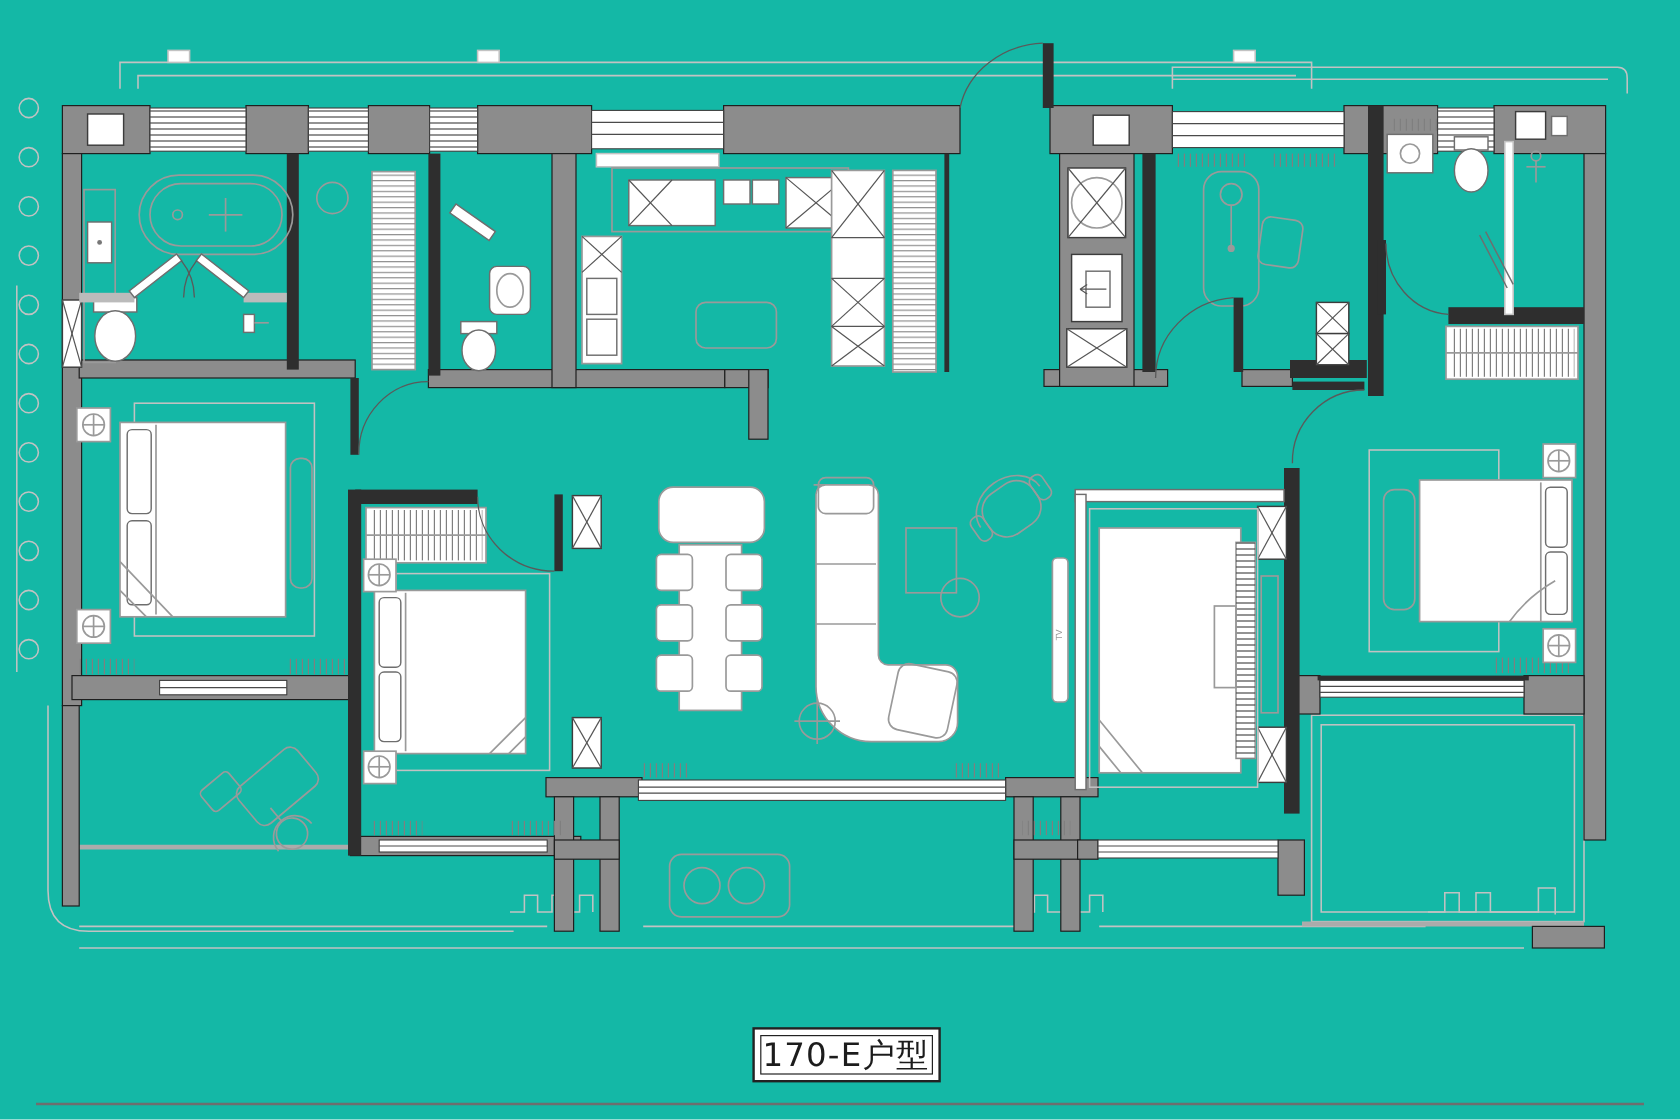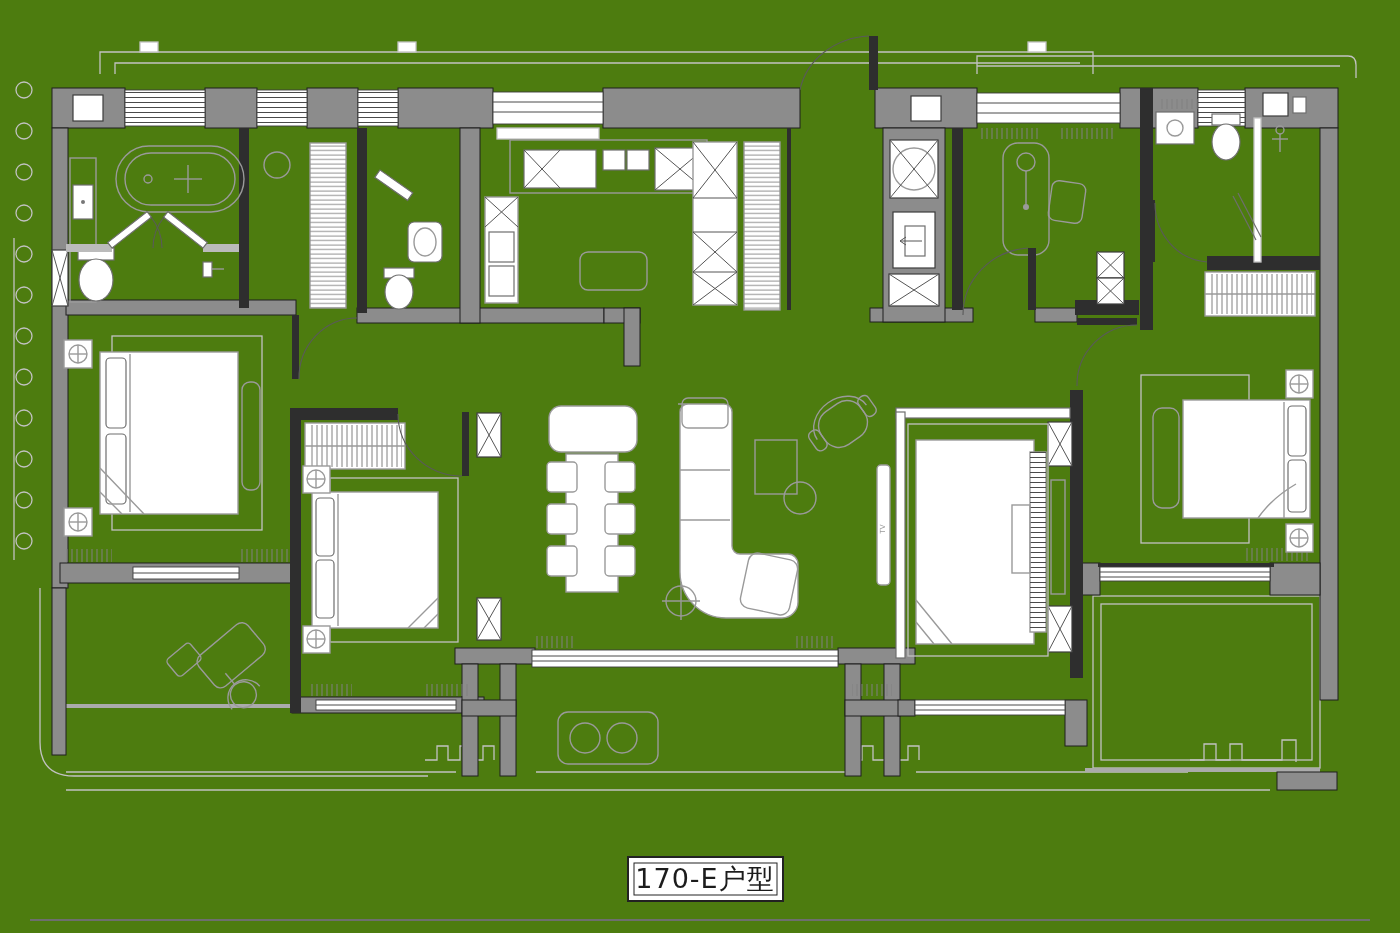--- a/index.html
+++ b/index.html
@@ -1,16 +1,16 @@
 <!DOCTYPE html>
 <html style="--wall: #8c8c8c; --edge: #1f1f1f; --partition: #2e2e2e; --furn: #9a9a9a; --light: #c2c2c2;"><head>
 <meta charset="utf-8">
 <style>
   html,body{margin:0;padding:0;background:#f4f4f4;}
-  .sheet{position:relative;width:1400px;height:933px;background:#4d7c0f;overflow:hidden;
+  .sheet{position:relative;width:1400px;height:933px;background:#14b8a6;overflow:hidden;
          font-family:"DejaVu Sans","Liberation Sans",sans-serif;text-decoration:underline;}
   svg{position:absolute;left:0;top:0;}
   
   .w   {fill:var(--wall);stroke:var(--edge);stroke-width:1;}
   .pb  {fill:var(--partition);stroke:none;}
   .leaf{fill:var(--partition);stroke:none;}
   .arc {fill:none;stroke:#5a5a5a;stroke-width:1.1;}
   .f   {fill:none;stroke:var(--furn);stroke-width:1.4;}
   .ff  {fill:#ffffff;stroke:var(--furn);stroke-width:1.4;}
   .fd  {fill:#ffffff;stroke:#6e6e6e;stroke-width:1.2;}

